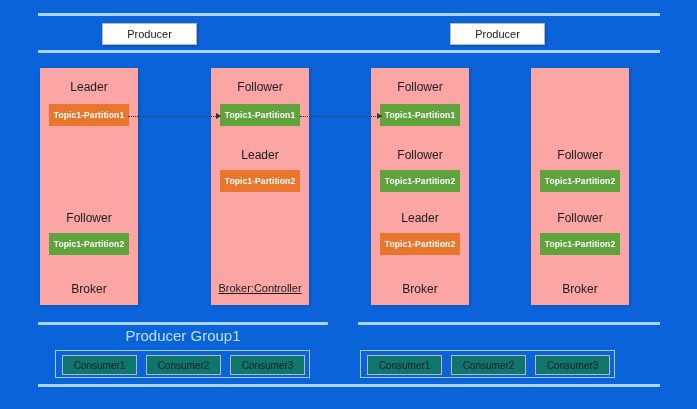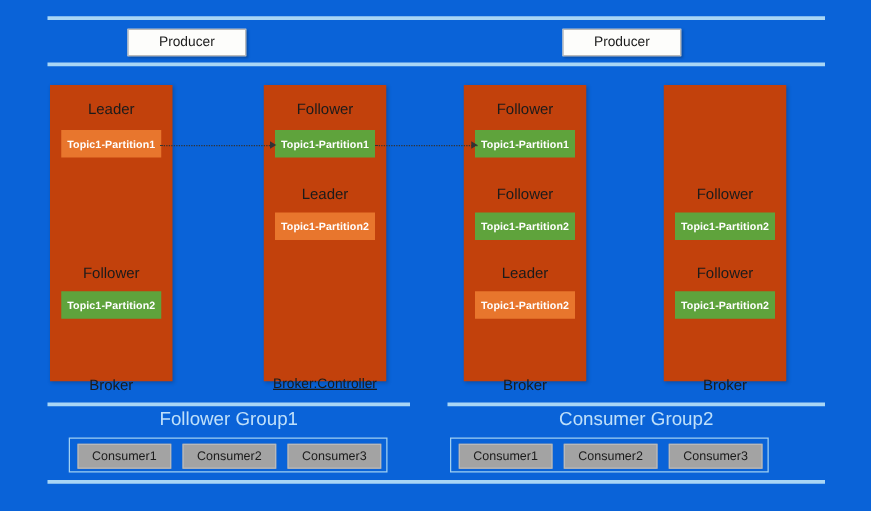--- a/index.html
+++ b/index.html
@@ -28,21 +28,21 @@
     display:flex;align-items:center;justify-content:center;
     font-size:11px;color:#1b1b1b;
     box-shadow:1px 1px 2px rgba(0,0,0,.25);
   }
   #producer-1{left:102px;width:95px;}
   #producer-2{left:450px;width:95px;}
 
   
   .broker{
     position:absolute;top:68px;width:98px;height:237px;
-    background:#c2410c;
+    background:#fca5a5;
     box-sizing:border-box;
     box-shadow:1px 1px 3px rgba(0,0,0,.2);
   }
   #broker-1{left:40px;}
   #broker-2{left:211px;}
   #broker-3{left:371px;}
   #broker-4{left:531px;}
 
   .sec-role{
     position:absolute;left:0;width:100%;
@@ -55,21 +55,21 @@
     font-size:8.5px;font-weight:bold;color:#ffffff;
     letter-spacing:.1px;
     box-sizing:border-box;
   }
   .partition.orange{background:#e8762d;}
   .partition.green{background:#5fa33c;}
 
   .broker-label{
     position:absolute;left:0;width:100%;
     text-align:center;
-    font-size:12px;color:#1b1b1b;margin-top:19px;
+    font-size:12px;color:#1b1b1b;
   }
   .broker-label.wide{font-size:11px;text-decoration:underline;}
 
   
   .repl{
     position:absolute;height:1px;top:116px;
     border-top:1px dotted #333;
   }
   #repl-1{left:128px;width:90px;}
   #repl-2{left:300px;width:82px;}
@@ -101,21 +101,21 @@
   .cg-container{
     position:absolute;top:350px;height:28px;
     border:1px solid #9fd0f2;
     box-sizing:border-box;
   }
   #cg-container-1{left:55px;width:255px;}
   #cg-container-2{left:360px;width:255px;}
 
   .consumer-box{
     position:absolute;top:4px;width:75px;height:20px;
-    background:#a3a3a3;
+    background:#0f766e;
     border:1px solid #b9b9b9;
     box-sizing:border-box;
     display:flex;align-items:center;justify-content:center;
     font-size:10px;color:#1b1b1b;
   }
   .consumer-box.c0{left:6px;}
   .consumer-box.c1{left:90px;}
   .consumer-box.c2{left:174px;}
 
   
@@ -170,22 +170,21 @@
 
   <div class="repl" id="repl-1"></div>
   <div class="arrow-head" id="arrow-1"></div>
   <div class="repl" id="repl-2"></div>
   <div class="arrow-head" id="arrow-2"></div>
 
   <div class="cg-line" id="cg-line-top-1"></div>
   <div class="cg-line" id="cg-line-top-2"></div>
   <div class="cg-line" id="cg-line-bottom"></div>
 
-  <div class="cg-title" id="cg-title-1">Follower Group1</div>
-  <div class="cg-title" id="cg-title-2">Consumer Group2</div>
+  <div class="cg-title" id="cg-title-1">Producer Group1</div>
 
   <div class="cg-container" id="cg-container-1">
       <div class="consumer-box c0">Consumer1</div>
       <div class="consumer-box c1">Consumer2</div>
       <div class="consumer-box c2">Consumer3</div>
     </div>
   <div class="cg-container" id="cg-container-2">
       <div class="consumer-box c0">Consumer1</div>
       <div class="consumer-box c1">Consumer2</div>
       <div class="consumer-box c2">Consumer3</div>

